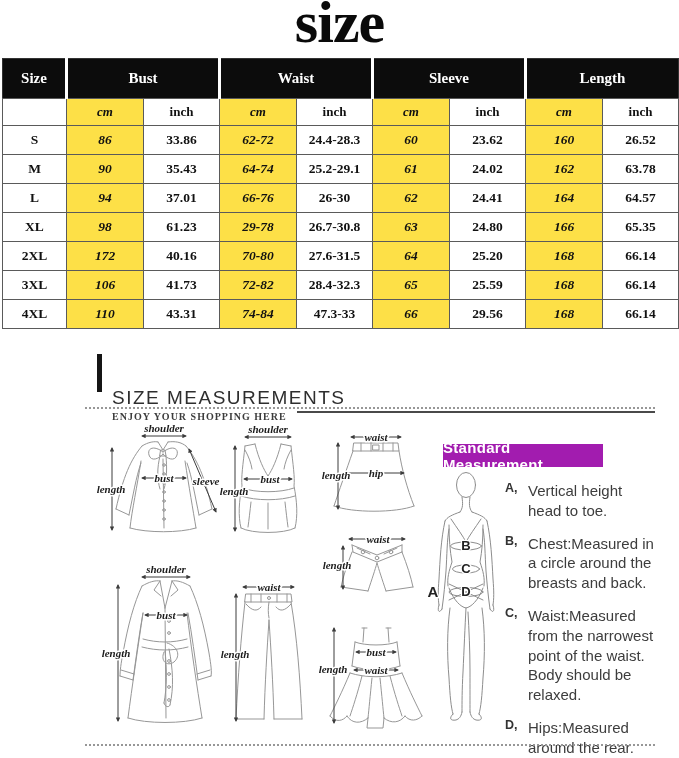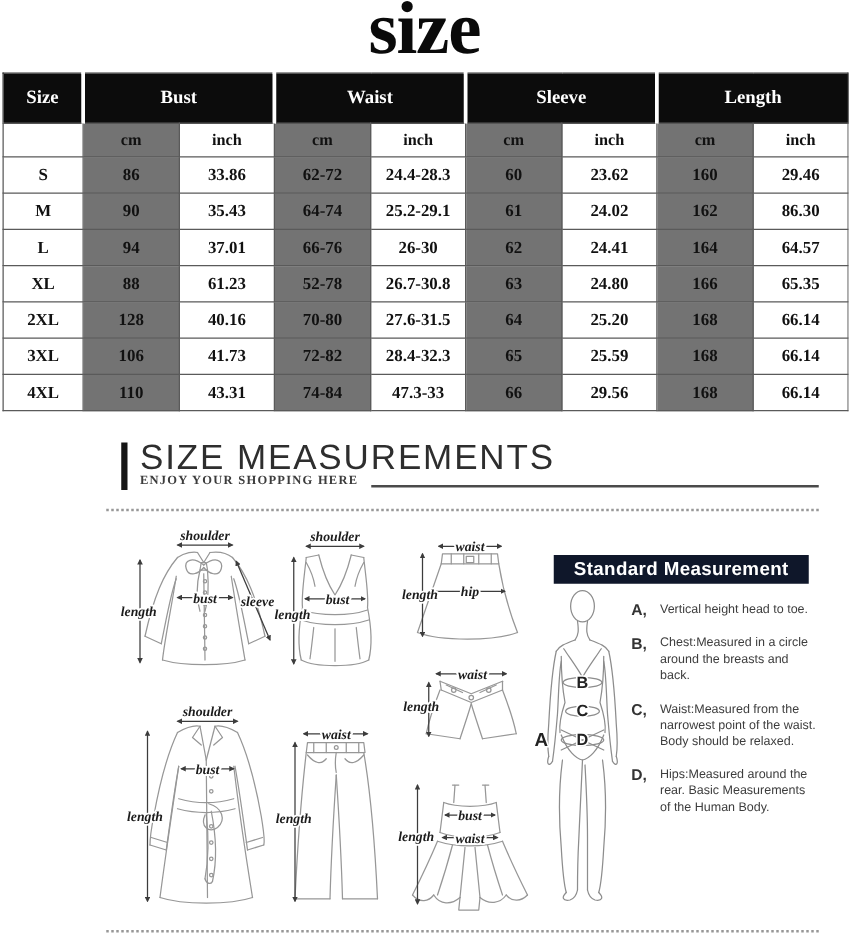--- a/index.html
+++ b/index.html
@@ -24,28 +24,28 @@
   }
   .size-table th.grp {
     background:#0c0c0c; color:#ffffff; font-size:15px; height:37px;
     border-left:3px solid #fff; border-right:3px solid #fff;
   }
   .size-table th.grp:first-child { border-left:none; }
   .size-table th.grp:last-child  { border-right:none; }
   .size-table td { border:1px solid #5a5a5a; }
   .size-table tr.units td { height:24px; font-size:13px; }
   .size-table tbody td { height:26px; font-size:13.5px; }
-  .size-table td.cm { background:#737373; }
+  .size-table td.cm { background:#fde047;font-style:italic; }
 
   
   .sec-header { position:absolute; left:97px; top:354px; width:558px; display:flex; }
   .sec-bar { width:5px; height:38px; background:#151515; margin-right:10px; }
   .sec-txt { flex:1; }
-  .sec-title { font-size:28px; color:#2e2e2e; letter-spacing:1.5px; line-height:23px; }
-  .sub-row { display:flex; align-items:flex-end; margin-top:2px; }
+  .sec-title { font-size:19px; color:#2e2e2e; letter-spacing:1.5px; line-height:23px;margin-top:32px; }
+  .sub-row { display:flex; align-items:flex-start; margin-top:2px; }
   .sec-sub {
     font-family:"Liberation Serif", serif; font-weight:700; font-size:10px;
     letter-spacing:1px; color:#3c3c3c; white-space:nowrap;
   }
   .sub-line { flex:1; border-top:2px solid #4a4a4a; margin-left:10px; }
 
   
   .dotted { position:absolute; left:85px; width:570px; border-top:2px dotted #979797; }
   .dotted.top { top:407px; }
   .dotted.bottom { top:744px; }
@@ -61,30 +61,30 @@
     paint-order:stroke; stroke:#ffffff; stroke-width:3px; stroke-linejoin:round;
   }
   .mk {
     font-family:"Liberation Sans", sans-serif; font-weight:700; font-size:13px;
     fill:#222; text-anchor:middle; paint-order:stroke; stroke:#fff; stroke-width:2.5px;
   }
   .mk.big { font-size:15px; }
 
   
   .std-bar {
-    position:absolute; left:443px; top:444px; width:204px; height:23px;
-    background:#0f172a; color:#ffffff; font-weight:700; font-size:15px;
+    position:absolute; left:443px; top:444px; width:160px; height:23px;
+    background:#a21caf; color:#ffffff; font-weight:700; font-size:15px;
     display:flex; align-items:center; justify-content:center; letter-spacing:0.3px;
   }
   .std-list { position:absolute; left:505px; top:481px; width:150px; }
   .std-item { display:flex; margin-bottom:13px; }
   .std-letter {
     width:23px; flex:none; font-weight:700; font-size:12.5px; color:#333;
   }
-  .std-text { font-size:10px; line-height:1.32; color:#3d3d3d; }
+  .std-text { font-size:15px; line-height:1.32; color:#3d3d3d; }
 </style>
 </head>
 <body>
 
 <div class="page">
 
   <div class="size-title">size</div>
 
   <table class="size-table">
     <colgroup>
@@ -121,58 +121,58 @@
     <tbody>
       <tr>
         <td>S</td>
         <td class="cm">86</td>
         <td>33.86</td>
         <td class="cm">62-72</td>
         <td>24.4-28.3</td>
         <td class="cm">60</td>
         <td>23.62</td>
         <td class="cm">160</td>
-        <td>29.46</td>
+        <td>26.52</td>
       </tr>
       <tr>
         <td>M</td>
         <td class="cm">90</td>
         <td>35.43</td>
         <td class="cm">64-74</td>
         <td>25.2-29.1</td>
         <td class="cm">61</td>
         <td>24.02</td>
         <td class="cm">162</td>
-        <td>86.30</td>
+        <td>63.78</td>
       </tr>
       <tr>
         <td>L</td>
         <td class="cm">94</td>
         <td>37.01</td>
         <td class="cm">66-76</td>
         <td>26-30</td>
         <td class="cm">62</td>
         <td>24.41</td>
         <td class="cm">164</td>
         <td>64.57</td>
       </tr>
       <tr>
         <td>XL</td>
-        <td class="cm">88</td>
+        <td class="cm">98</td>
         <td>61.23</td>
-        <td class="cm">52-78</td>
+        <td class="cm">29-78</td>
         <td>26.7-30.8</td>
         <td class="cm">63</td>
         <td>24.80</td>
         <td class="cm">166</td>
         <td>65.35</td>
       </tr>
       <tr>
         <td>2XL</td>
-        <td class="cm">128</td>
+        <td class="cm">172</td>
         <td>40.16</td>
         <td class="cm">70-80</td>
         <td>27.6-31.5</td>
         <td class="cm">64</td>
         <td>25.20</td>
         <td class="cm">168</td>
         <td>66.14</td>
       </tr>
       <tr>
         <td>3XL</td>

